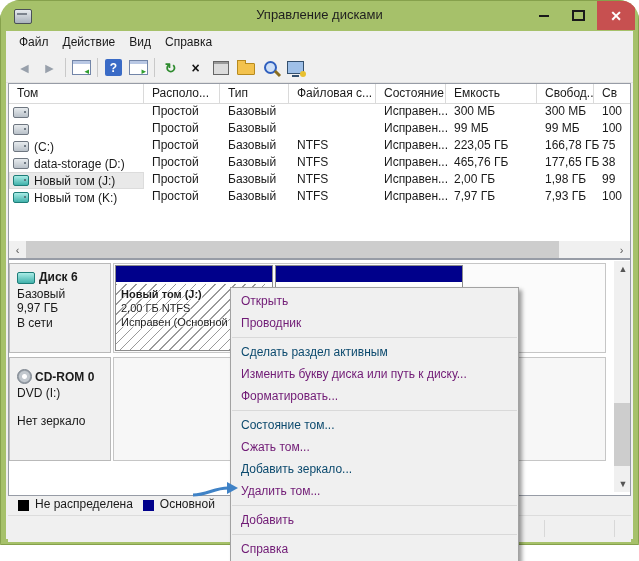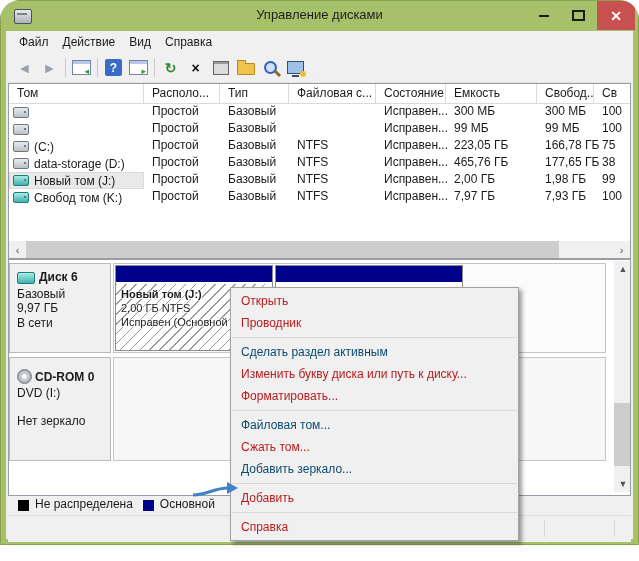--- a/index.html
+++ b/index.html
@@ -81,21 +81,21 @@
   .vs-thumb{position:absolute;left:0;top:142px;width:18px;height:63px;background:#cdcdcd;}
   
   .legend{position:absolute;left:2px;right:2px;top:463px;height:20px;display:flex;align-items:center;padding-left:10px;font-size:12px;}
   .swatch{display:inline-block;width:11px;height:11px;margin-right:6px;}
   .legend .item{display:flex;align-items:flex-end;margin-right:10px;}
   .statusbar{position:absolute;left:2px;right:2px;top:484px;height:26px;background:#f0f0f0;border-top:1px solid #dcdcdc;}
   .sb-sep{position:absolute;top:4px;width:1px;height:17px;background:#d8d8d8;}
   
   .context-menu{position:absolute;left:230px;top:287px;width:287px;background:#f0f0f0;border:1px solid #a2a2a2;
     box-shadow:3px 3px 4px rgba(0,0,0,0.38);padding:2px 0;z-index:10;}
-  .menu-item{height:22px;line-height:22px;padding-left:10px;font-size:12px;color:#b91c1c;white-space:nowrap;}
+  .menu-item{height:22px;line-height:22px;padding-left:10px;font-size:12px;color:#701a75;white-space:nowrap;}
   .menu-item.disabled{color:#0c4a6e;}
   .menu-sep{height:1px;background:#d9d9d9;margin:3px 1px;}
   
   .arrow-annot{position:absolute;left:190px;top:477px;z-index:20;}
 </style>
 </head>
 <body>
 
 <div class="screenshot">
   <div class="window">
@@ -233,21 +233,21 @@
               <div class="cell" style="width: 69px;">Базовый</div>
               <div class="cell" style="width: 87px;">NTFS</div>
               <div class="cell" style="width: 70px;">Исправен...</div>
               <div class="cell" style="width: 91px;">2,00 ГБ</div>
               <div class="cell" style="width: 57px;">1,98 ГБ</div>
               <div class="cell" style="width: 54px;">99</div>
             </div>
             <div class="lrow">
               <div class="cell name-cell" style="width: 135px;">
                 <span class="drive-ico teal"></span>
-                <span>Свобод том (K:)</span>
+                <span>Новый том (K:)</span>
               </div>
               <div class="cell" style="width: 76px;">Простой</div>
               <div class="cell" style="width: 69px;">Базовый</div>
               <div class="cell" style="width: 87px;">NTFS</div>
               <div class="cell" style="width: 70px;">Исправен...</div>
               <div class="cell" style="width: 91px;">7,97 ГБ</div>
               <div class="cell" style="width: 57px;">7,93 ГБ</div>
               <div class="cell" style="width: 54px;">100</div>
             </div>
           </div>
@@ -323,23 +323,24 @@
   </div>
 
   <div class="context-menu">
       <div class="menu-item">Открыть</div>
       <div class="menu-item">Проводник</div>
       <div class="menu-sep"></div>
       <div class="menu-item disabled">Сделать раздел активным</div>
       <div class="menu-item">Изменить букву диска или путь к диску...</div>
       <div class="menu-item">Форматировать...</div>
       <div class="menu-sep"></div>
-      <div class="menu-item disabled">Файловая том...</div>
+      <div class="menu-item disabled">Состояние том...</div>
       <div class="menu-item">Сжать том...</div>
       <div class="menu-item disabled">Добавить зеркало...</div>
+      <div class="menu-item">Удалить том...</div>
       <div class="menu-sep"></div>
       <div class="menu-item">Добавить</div>
       <div class="menu-sep"></div>
       <div class="menu-item">Справка</div>
     </div>
 
   <svg class="arrow-annot" width="52" height="24">
     <path d="M3,18 C17,18 24,11 38,11" fill="none" stroke="#3f82c6" stroke-width="3"></path>
     <polygon points="37,5 48,11 37,17" fill="#3f82c6"></polygon>
   </svg>

